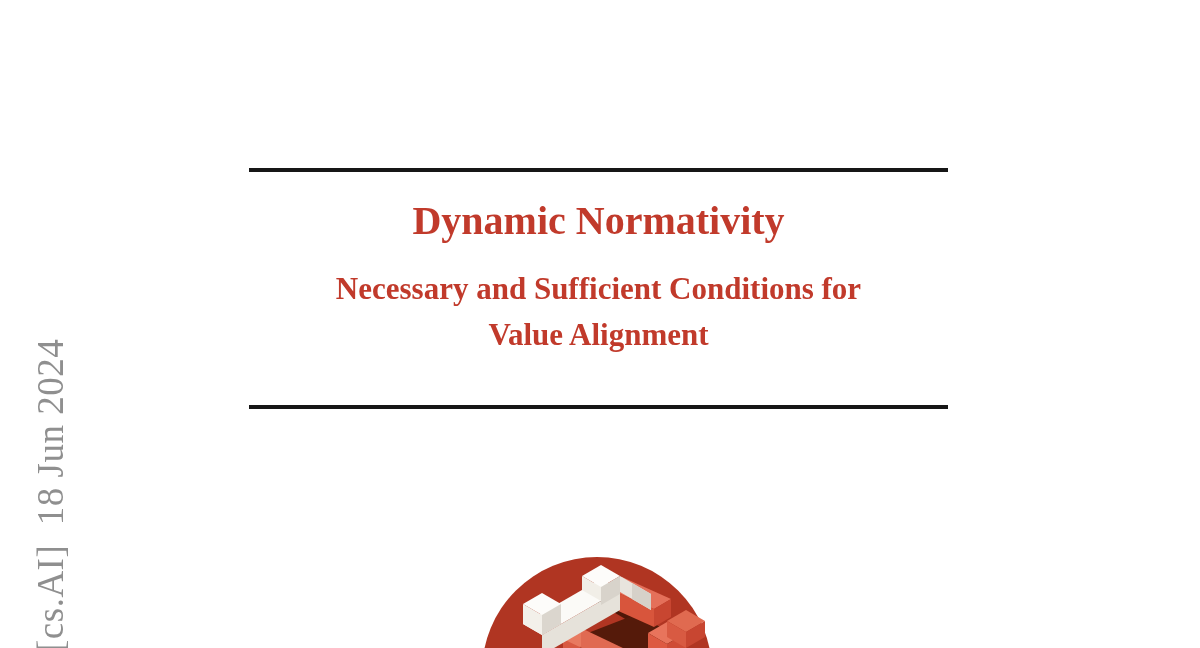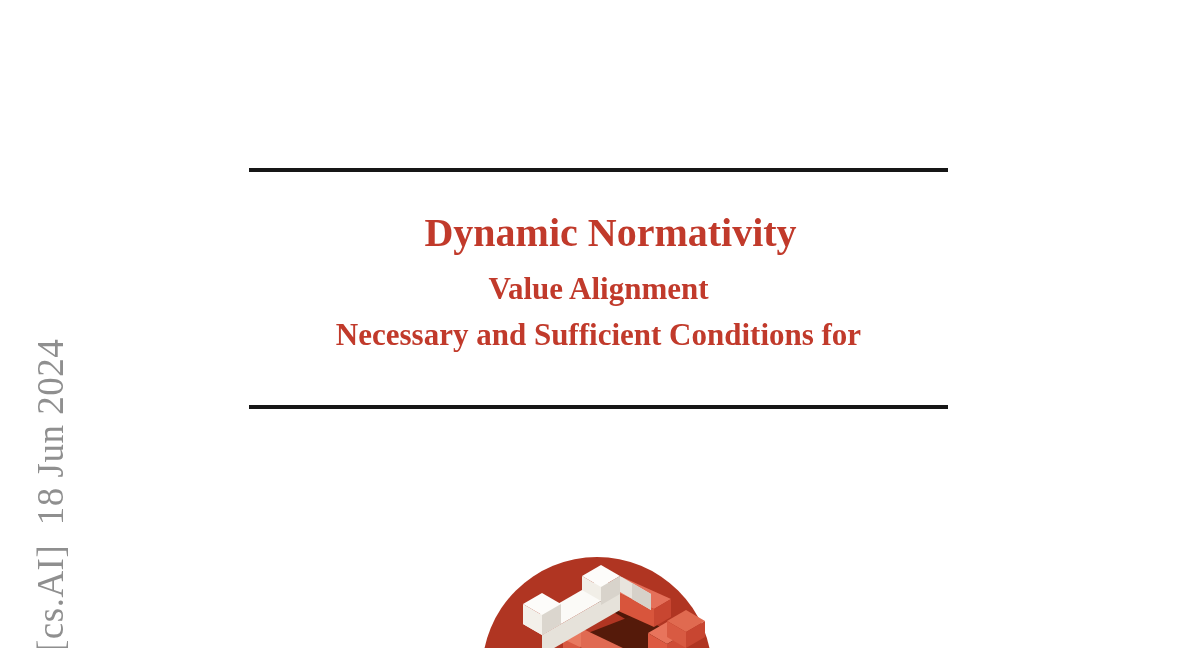--- a/index.html
+++ b/index.html
@@ -44,21 +44,21 @@
     background: #161616;
   }
   .rule-top { top: 168px; }
   .rule-bottom { top: 405px; }
   
   .title {
     position: absolute;
     left: 249px;
     top: 199px;
     width: 699px;
-    margin: 12px;
+    margin: 0;
     text-align: center;
     font-size: 40px;
     line-height: 44px;
     font-weight: 700;
     color: #c13a2b;
   }
   .subtitle {
     position: absolute;
     left: 249px;
     top: 266px;
@@ -83,22 +83,22 @@
 
 <div class="page">
 
   <div class="watermark">[cs.AI]  18 Jun 2024</div>
 
   <div class="rule rule-top"></div>
 
   <h1 class="title">Dynamic Normativity</h1>
 
   <div class="subtitle">
+    <div>Necessary and Sufficient Conditions for</div>
     <div>Value Alignment</div>
-    <div>Necessary and Sufficient Conditions for</div>
   </div>
 
   <div class="rule rule-bottom"></div>
 
   <svg class="logo" viewBox="0 0 240 130" width="240" height="130" xmlns="http://www.w3.org/2000/svg">
 
     <circle cx="120" cy="120" r="115" fill="#b03522"></circle>
 
     <polygon points="136,38 168,57 150,68 118,49" fill="#4f1708"></polygon>
     <polygon points="98,86 160,62 210,90 150,122 96,104" fill="#551a0a"></polygon>

